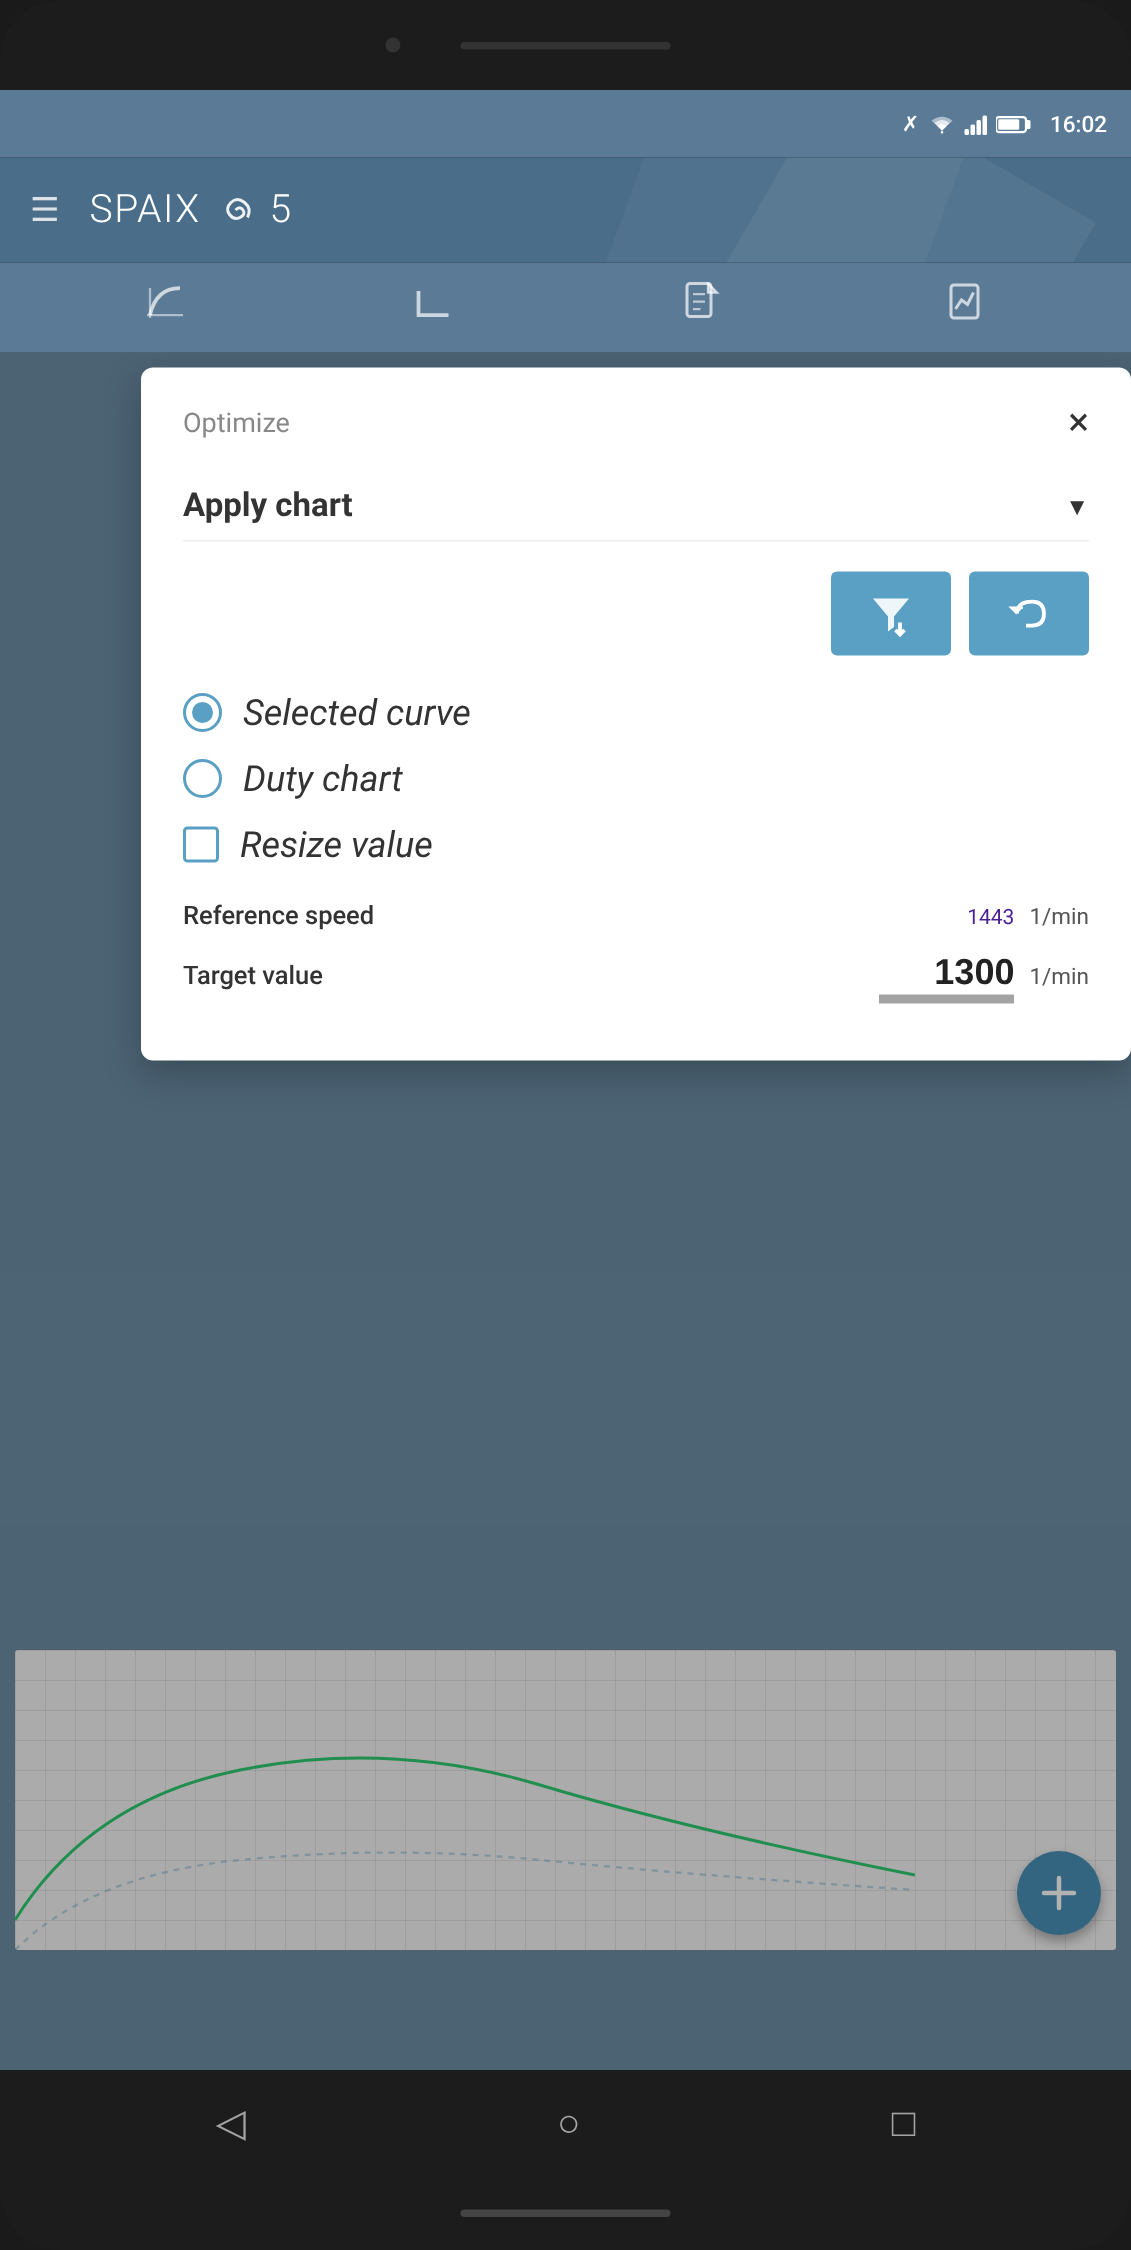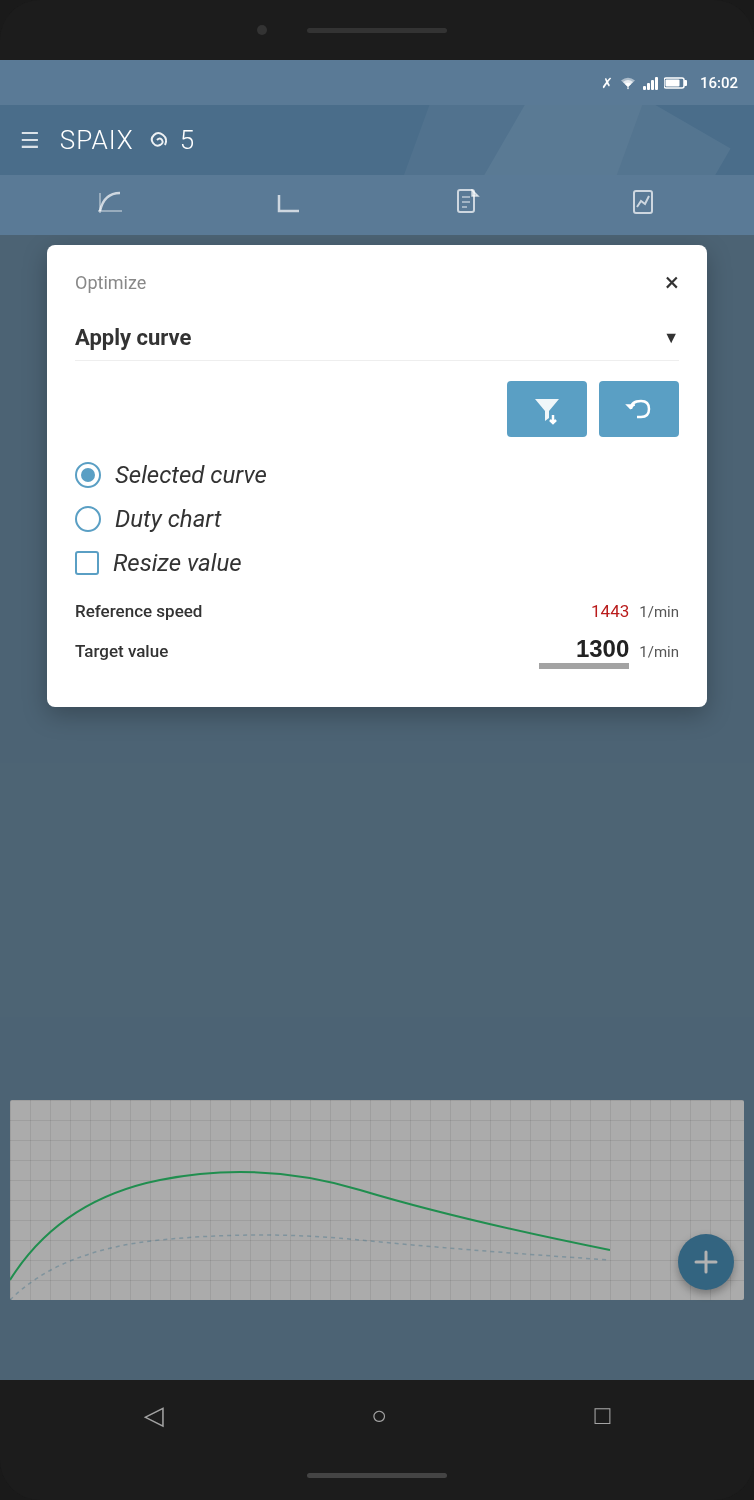--- a/index.html
+++ b/index.html
@@ -206,21 +206,21 @@
       cursor: pointer;
     }
 
     
     .dialog-overlay {
       position: absolute;
       inset: 0;
       background: rgba(0,0,0,0.3);
       display: flex;
       align-items: flex-start;
-      justify-content: center;
+      justify-content: flex-end;
       padding-top: 10px;
     }
 
     
     .dialog {
       background: white;
       border-radius: 8px;
       width: 660px;
       padding: 24px 28px;
       box-shadow: 0 8px 24px rgba(0,0,0,0.25);
@@ -367,22 +367,22 @@
       font-weight: 500;
     }
 
     .field-value-group {
       display: flex;
       align-items: baseline;
       gap: 10px;
     }
 
     .field-value {
-      font-size: 17px;
-      color: #b91c1c;
+      font-size: 14px;
+      color: #4c1d95;
     }
 
     .field-unit {
       font-size: 15px;
       color: #555;
     }
 
     .field-input-underline {
       border: none;
       border-bottom: 6px solid #a3a3a3;
@@ -556,21 +556,21 @@
 
         
         <div class="dialog-header">
           <span class="dialog-title">Optimize</span>
           <span class="dialog-close">×</span>
         </div>
 
         
         <div class="dropdown-row">
           <span class="dropdown-label">
-            <span>Apply </span><span style="font-weight:700">curve</span>
+            <span>Apply </span><span style="font-weight:700">chart</span>
           </span>
           <span class="dropdown-arrow">▼</span>
         </div>
 
         
         <div class="action-buttons">
           <button class="action-btn" title="Filter/Optimize down">
             <svg viewBox="0 0 32 32" fill="white">
 
               <path d="M4 6 L14 18 L14 28 L18 25 L18 18 L28 6 Z" fill="white" opacity="0.9"></path>

